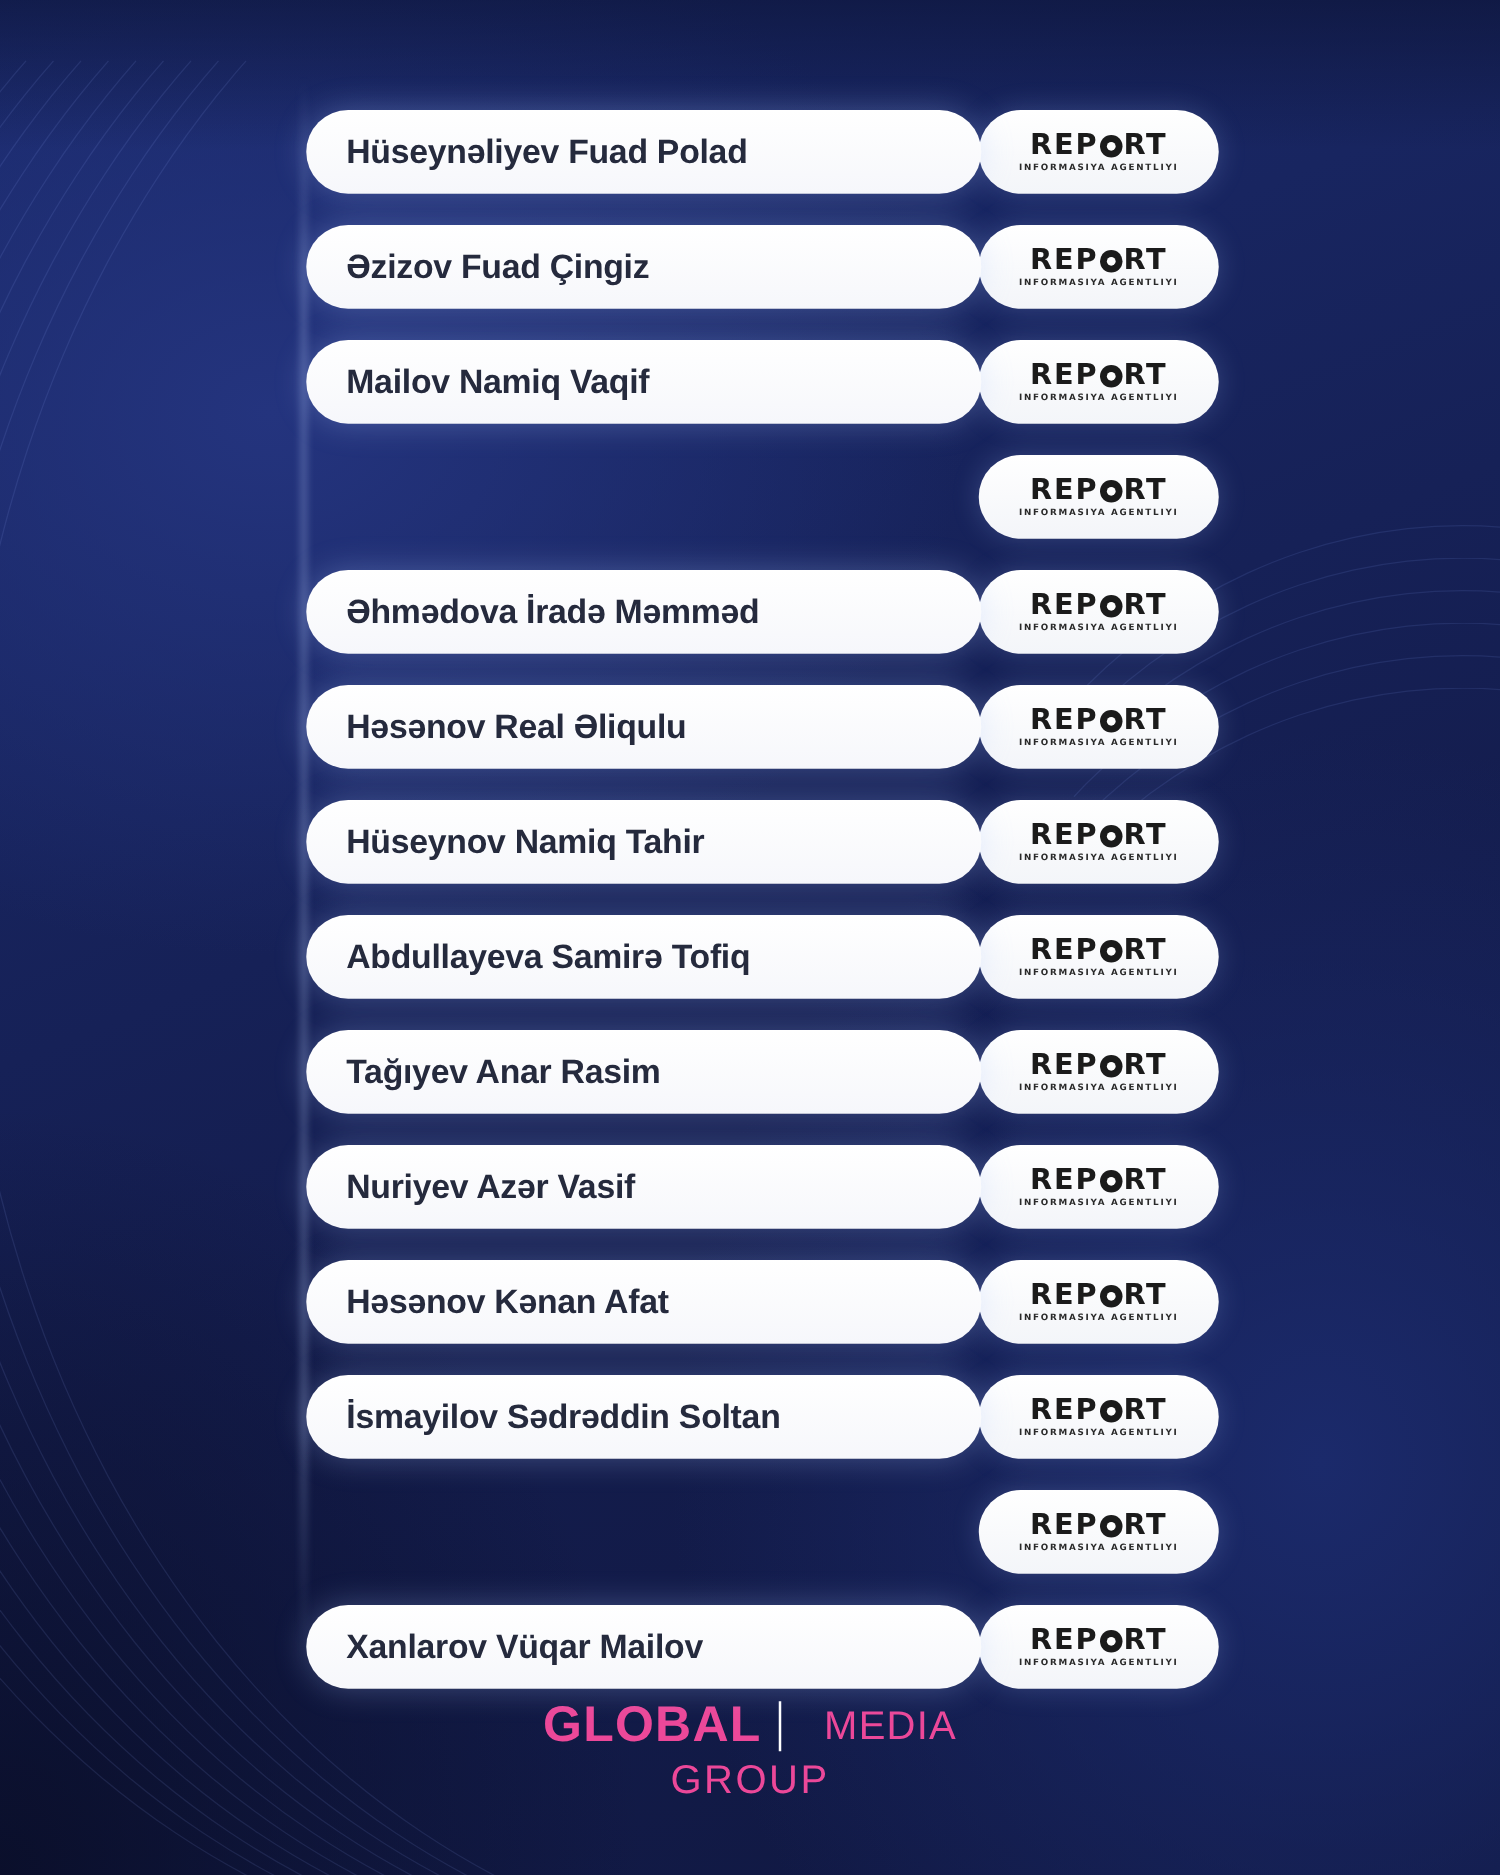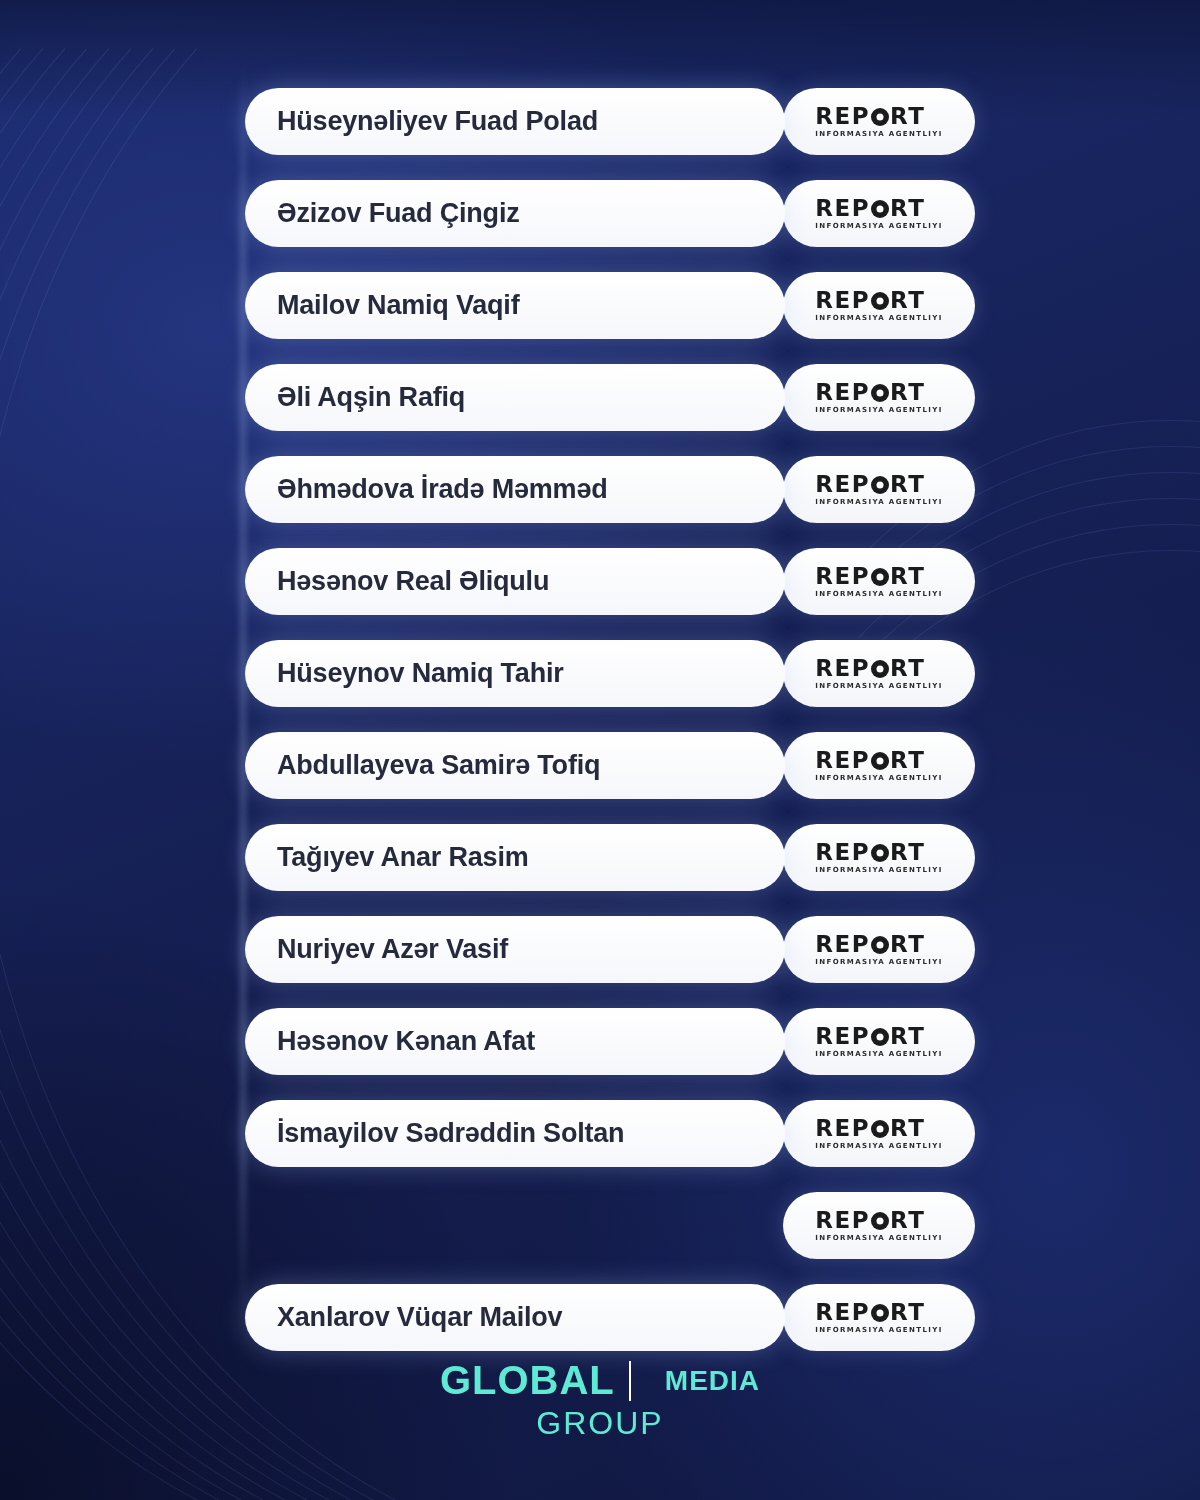--- a/index.html
+++ b/index.html
@@ -129,20 +129,21 @@
     display: flex;
     align-items: center;
     justify-content: center;
     box-shadow: 0 0 22px rgba(170,195,255,0.22);
     z-index: 1;
   }
 
   .logo-wrap {
     display: flex;
     flex-direction: column;
+    align-items: center;
     line-height: 1;
   }
 
   .logo-main {
     font-family: "DejaVu Sans", sans-serif;
     font-size: 23px;
     font-weight: bold;
     letter-spacing: 1.5px;
     color: #1b1b1b;
     display: flex;
@@ -175,21 +176,21 @@
     color: #2a2a2a;
     margin-top: 3px;
   }
 
   
   .brand {
     position: absolute;
     left: 0; right: 0;
     bottom: 58px;
     text-align: center;
-    color: #5eead4;
+    color: #ec4899;
   }
 
   .brand-line1 {
     display: flex;
     align-items: center;
     justify-content: center;
     gap: 14px;
   }
 
   .brand-global {
@@ -199,22 +200,22 @@
   }
 
   .brand-divider {
     width: 2px;
     height: 40px;
     background: #ffffff;
     display: inline-block;
   }
 
   .brand-media {
-    font-size: 28px;
-    font-weight: bold;
+    font-size: 32px;
+    font-weight: normal;
     letter-spacing: 1px;
     margin-left: 20px;
   }
 
   .brand-group {
     font-size: 32px;
     font-weight: normal;
     letter-spacing: 2px;
     margin-top: 2px;
   }
@@ -294,23 +295,20 @@
             <span>REP</span>
             <span class="logo-o"></span>
             <span>RT</span>
           </span>
         <span class="logo-sub">INFORMASIYA AGENTLIYI</span>
       </div>
     </div>
   </div>
 
   <div class="row">
-    <div class="name-pill">
-      <span class="name-text">Əli Aqşin Rafiq</span>
-    </div>
     <div class="logo-pill">
       <div class="logo-wrap">
         <span class="logo-main">
             <span>REP</span>
             <span class="logo-o"></span>
             <span>RT</span>
           </span>
         <span class="logo-sub">INFORMASIYA AGENTLIYI</span>
       </div>
     </div>

